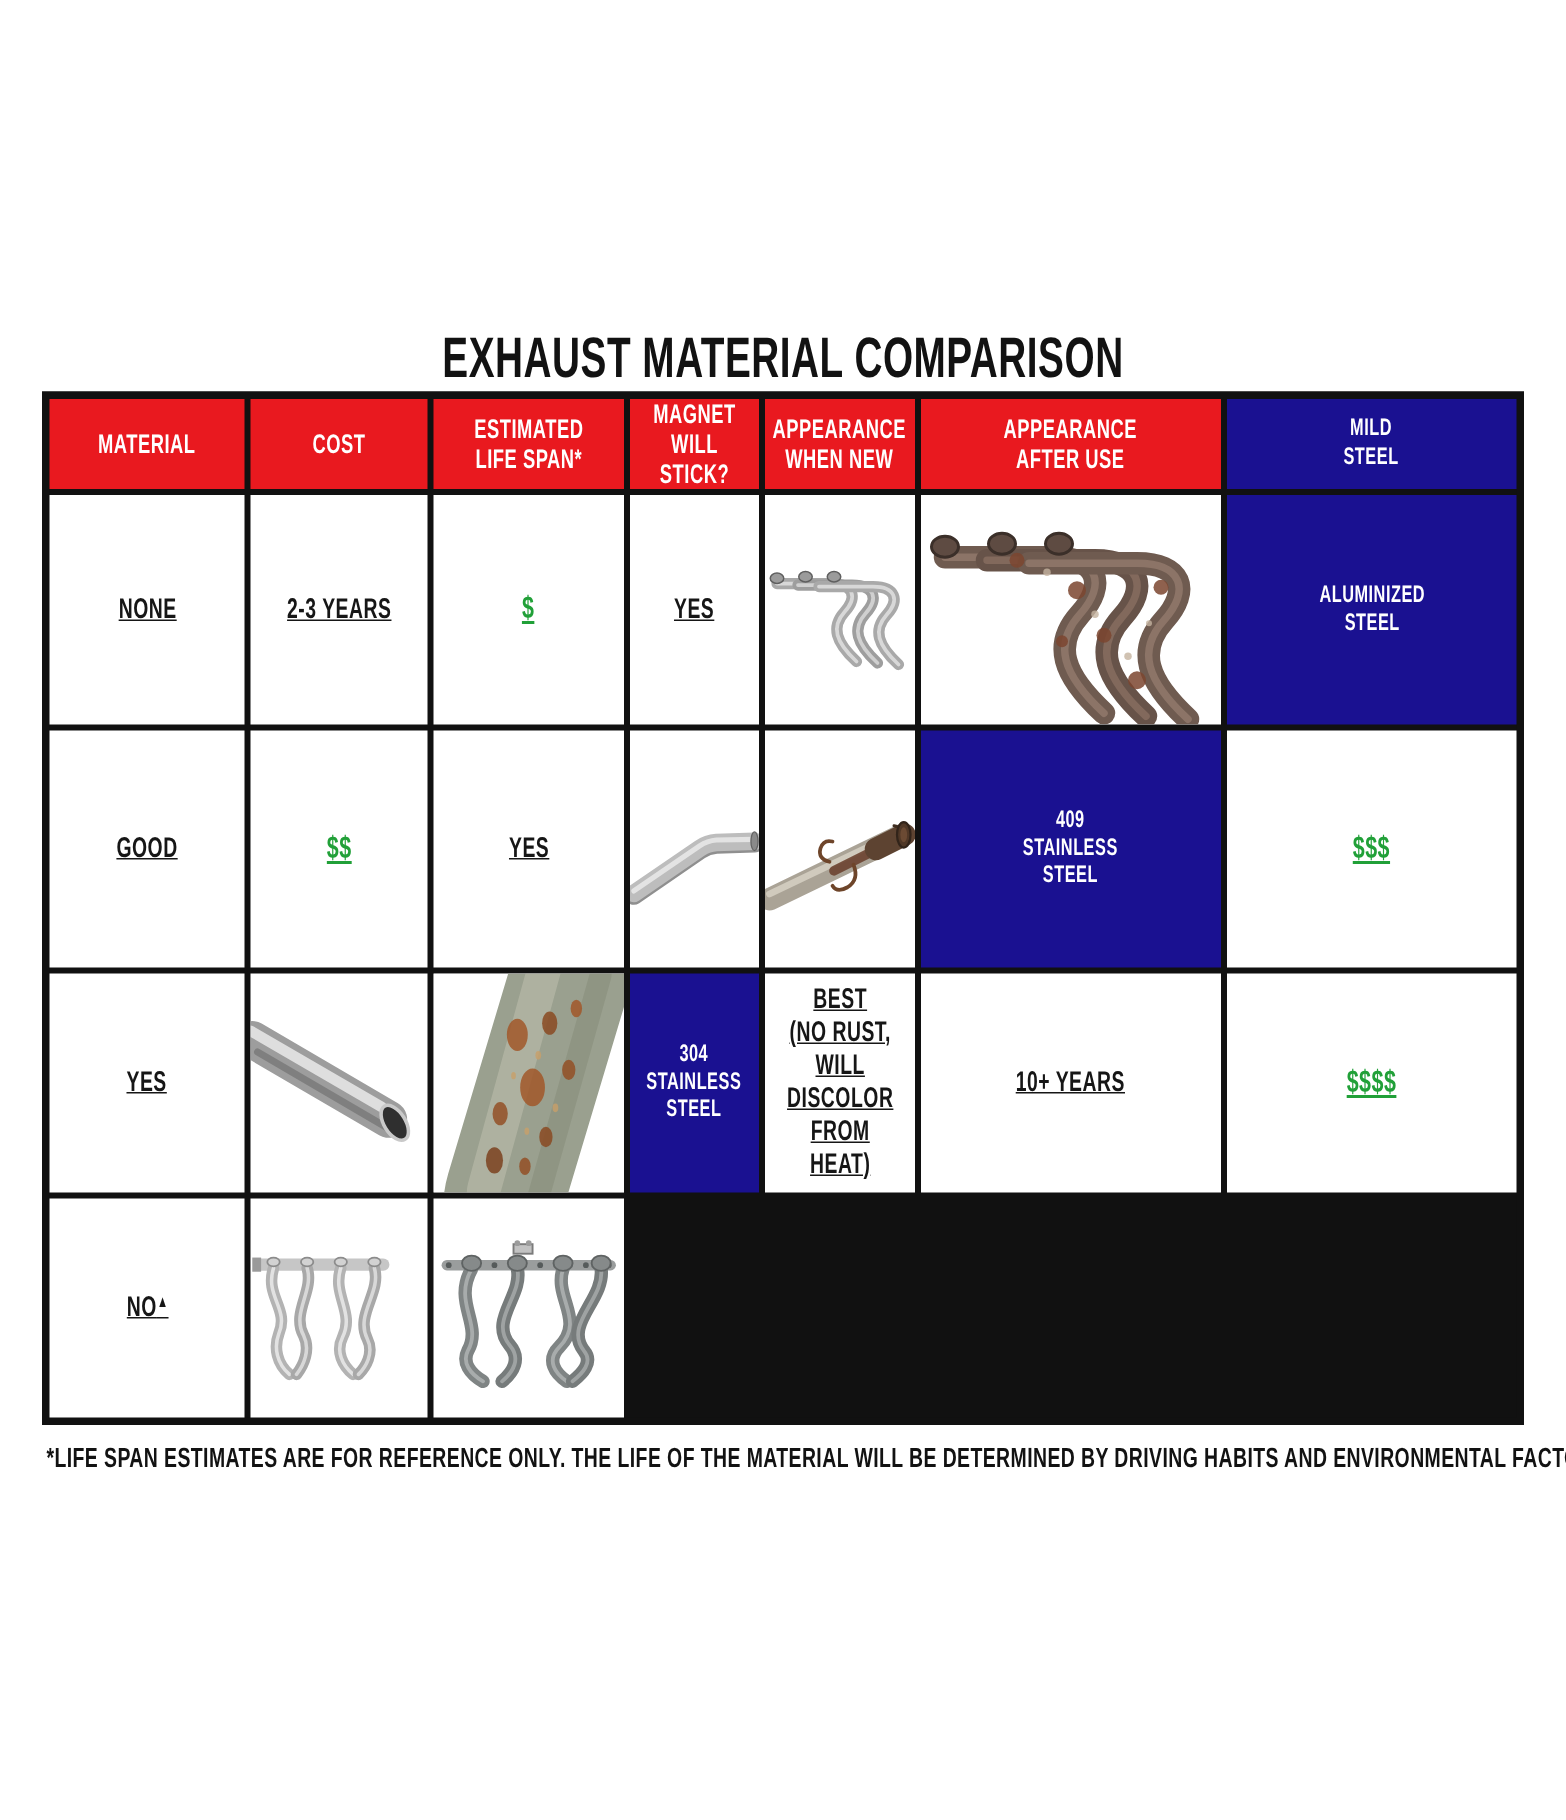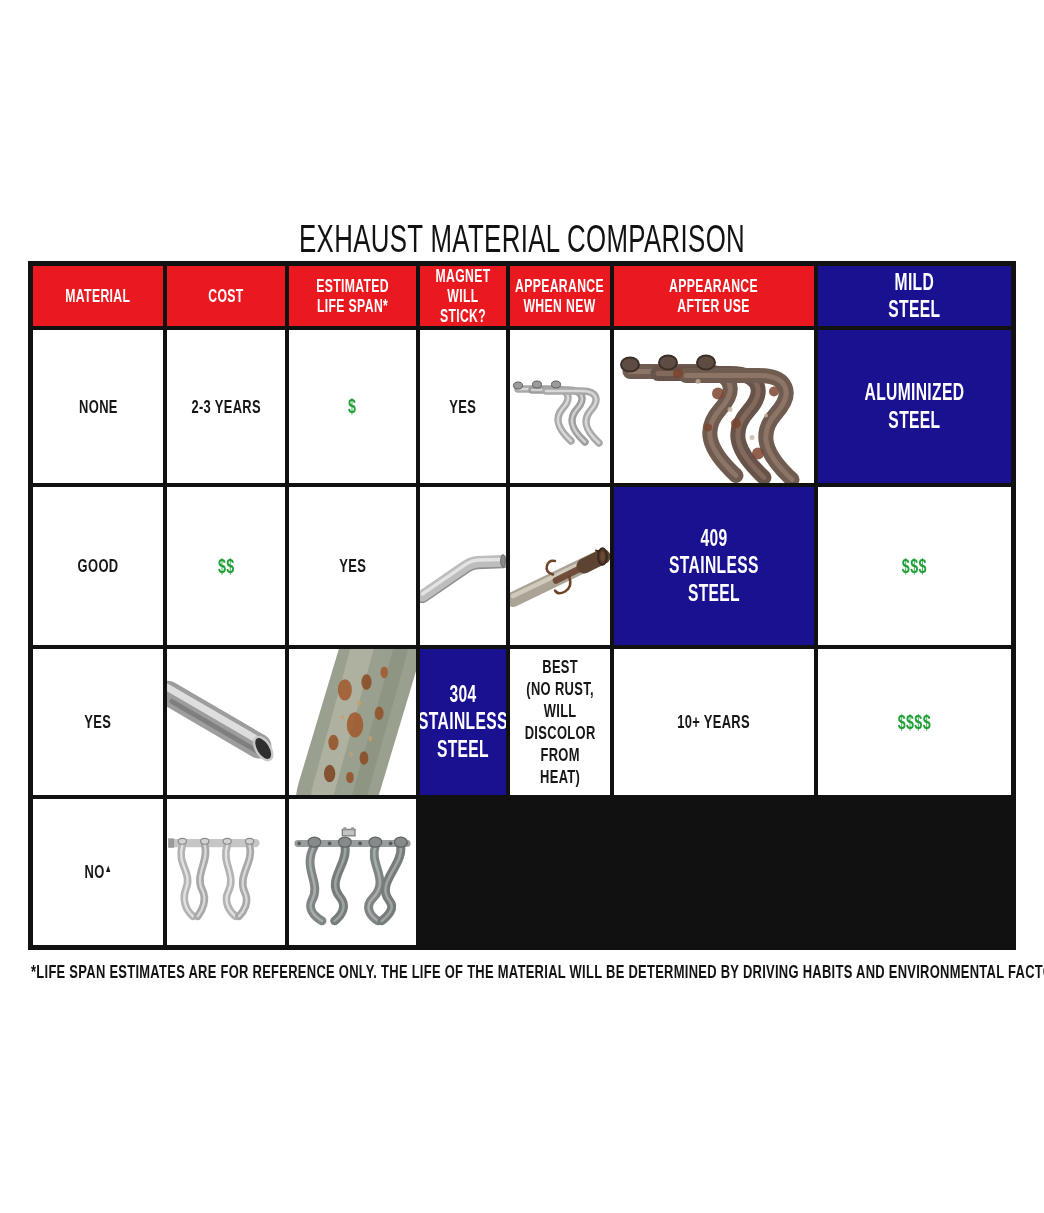--- a/index.html
+++ b/index.html
@@ -10,36 +10,36 @@
   .cond{
     display:inline-block;transform:scaleX(0.68);transform-origin:50% 50%;
     white-space:pre-line;letter-spacing:0.5px;
   }
   .cond-left{
     display:inline-block;transform:scaleX(0.70);transform-origin:0 50%;
     white-space:nowrap;letter-spacing:0.4px;
   }
   .title{
     position:absolute;top:220px;left:0;width:100%;text-align:center;
-    font-weight:400;font-size:38px;line-height:1;color:#121212;
+    font-weight:700;font-size:38px;line-height:1;color:#121212;
   }
   .comp-table{
     position:absolute;left:28px;top:261px;
     display:grid;
     grid-template-columns:130px 118px 127px 86px 100px 200px 193px;
     grid-template-rows:60px 153px 158px 146px 146px;
     gap:4px;background:#111111;border:5px solid #111111;
   }
   .cell{
     background:#ffffff;display:flex;align-items:center;justify-content:center;
     text-align:center;overflow:hidden;position:relative;
   }
   .hcell{background:var(--header-red,#e9191f);color:#ffffff;font-weight:700;font-size:18px;line-height:1.12;}
-  .mcell{background:var(--material-blue,#1a1191);color:#ffffff;font-weight:700;font-size:23px;line-height:1.18;}
-  .bcell{color:#161616;font-weight:700;font-size:19px;line-height:1.15;}
+  .mcell{background:var(--material-blue,#1a1191);color:#ffffff;font-weight:700;font-size:16px;line-height:1.18;}
+  .bcell{color:#161616;font-weight:700;font-size:19px;line-height:1.15;text-decoration:underline;}
   .cost-cell{color:var(--cost-green,#21a038);font-weight:700;font-size:21px;}
   .photo-cell{padding:0;}
   .photo-cell svg{display:block;width:100%;height:100%;}
   sup.tri{font-size:11px;vertical-align:6px;line-height:0;}
   .footnotes{
     position:absolute;left:31px;top:958px;width:1000px;
     color:#121212;font-weight:700;font-size:18.5px;line-height:1.5;
   }
 </style>
 </head>

